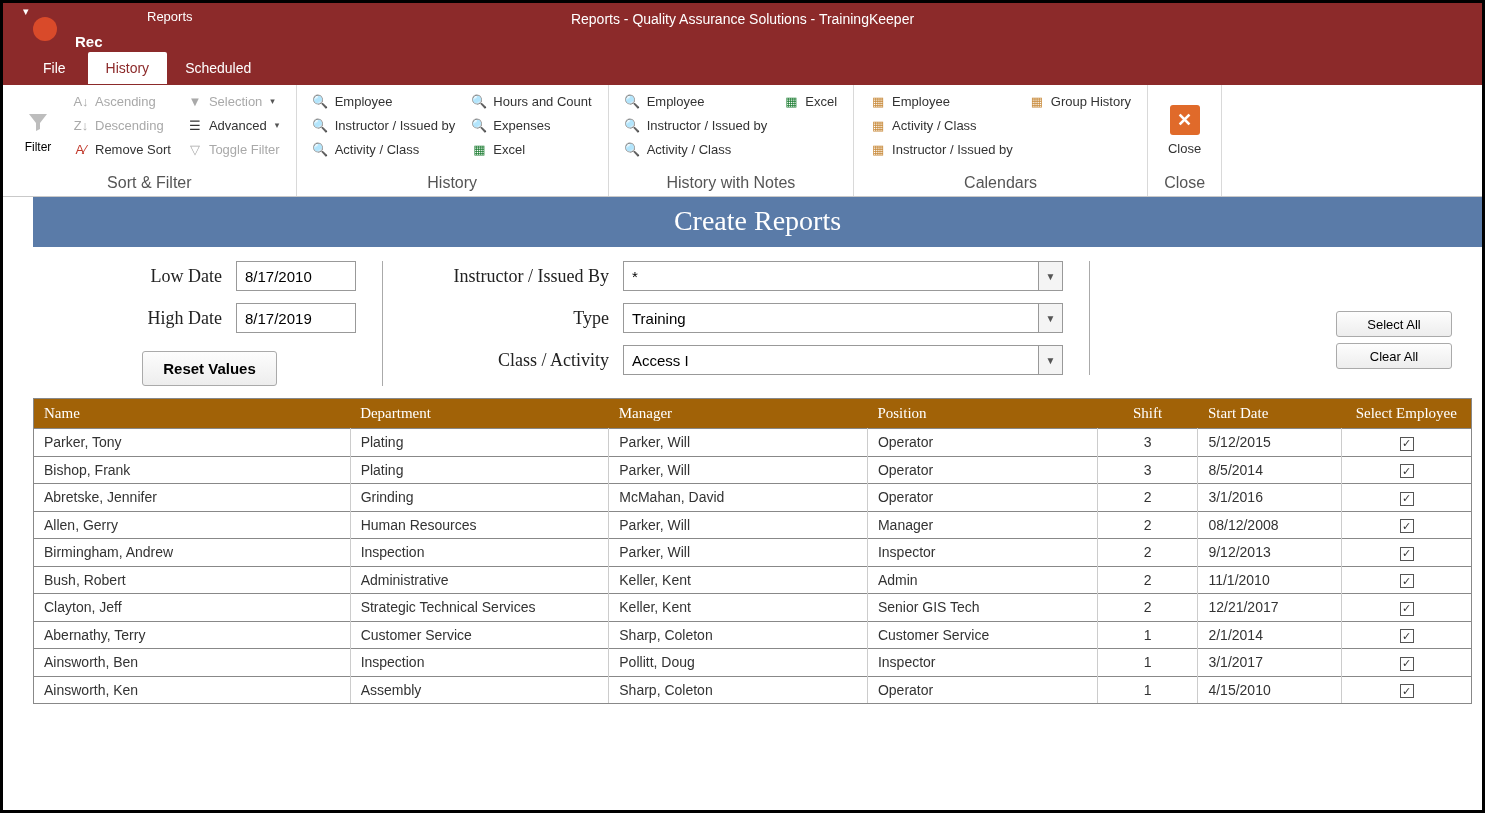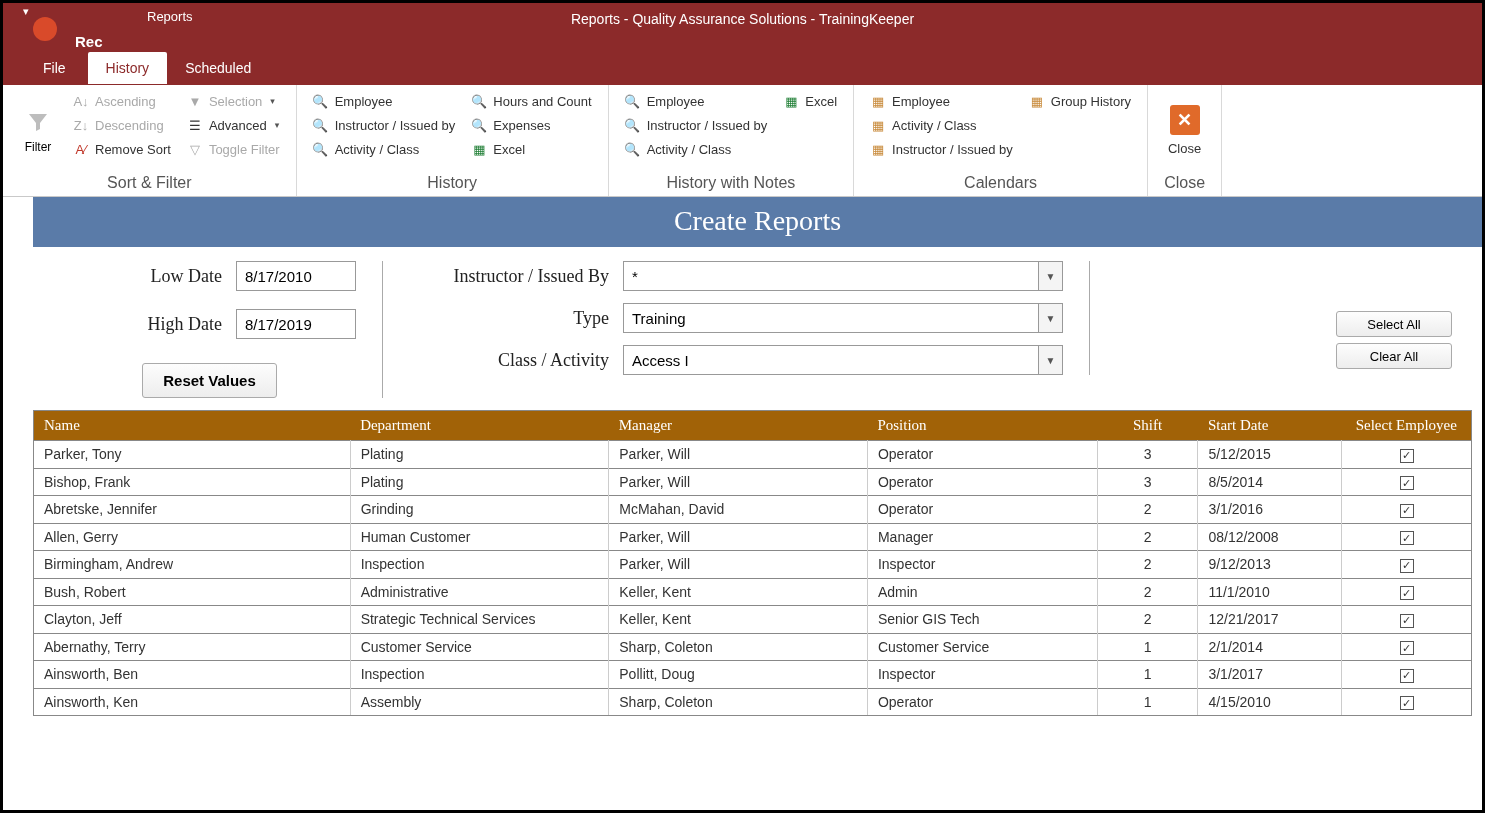--- a/index.html
+++ b/index.html
@@ -34,21 +34,21 @@
 .stack .item .mini-icon { width: 16px; height: 16px; display: inline-flex; align-items: center; justify-content: center; }
 .stack .item .caret { font-size: 9px; color: #555; margin-left: 2px; }
 .close-btn { display:flex; flex-direction:column; align-items:center; justify-content:center; padding:6px 12px; cursor:pointer;}
 .close-btn .x { width:30px; height:30px; background:#e06a2a; color:#fff; display:flex; align-items:center; justify-content:center; font-weight:bold; font-size:18px; border-radius:3px;}
 .close-btn span.lbl { font-size:13px; margin-top:6px;}
 
 
 .content { flex:1; overflow:hidden; display:flex; flex-direction:column; }
 .banner { background:#5a7ba8; color:#fff; text-align:center; font-family: "Palatino Linotype", Georgia, serif; font-size:28px; padding:8px 0 10px; margin:0 0 6px 30px; }
 .form-area { display:flex; padding:8px 20px 8px 60px; align-items:flex-start; }
-.form-col1 { display:flex; flex-direction:column; gap:18px; padding-right:26px; border-right:1px solid #aaa; min-width:320px;}
+.form-col1 { display:flex; flex-direction:column; gap:12px; padding-right:26px; border-right:1px solid #aaa; min-width:320px;}
 .form-row { display:flex; align-items:center; gap:14px; justify-content:flex-end;}
 .form-row .lbl { font-family:"Palatino Linotype", Georgia, serif; font-size:18px; color:#222; text-align:right; min-width:110px;}
 .form-row input[type=text] { height:30px; padding:2px 8px; font-size:15px; border:1px solid #999; width:120px; background:#fff;}
 .reset-btn { align-self:center; margin-top:6px; padding:8px 20px; font-weight:bold; font-size:15px; background:linear-gradient(#fdfdfd,#ededed); border:1px solid #aaa; border-radius:3px; cursor:pointer;}
 .form-col2 { display:flex; flex-direction:column; gap:12px; padding:0 26px; border-right:1px solid #aaa;}
 .form-col2 .form-row .lbl { min-width:200px; }
 .combo { display:flex; width:440px;}
 .combo input { flex:1; height:30px; border:1px solid #999; padding:2px 8px; font-size:15px;}
 .combo .dd { width:24px; height:30px; border:1px solid #999; border-left:none; background:#f4f4f4; display:flex; align-items:center; justify-content:center; cursor:pointer; font-size:10px; color:#555;}
 .side-buttons { margin-left:auto; display:flex; flex-direction:column; gap:6px; padding-top:50px; padding-right:10px;}
@@ -320,21 +320,21 @@
               <td>Abretske, Jennifer</td>
               <td>Grinding</td>
               <td>McMahan, David</td>
               <td>Operator</td>
               <td class="center">2</td>
               <td>3/1/2016</td>
               <td class="center"><span class="chk"></span></td>
             </tr>
             <tr>
               <td>Allen, Gerry</td>
-              <td>Human Customer</td>
+              <td>Human Resources</td>
               <td>Parker, Will</td>
               <td>Manager</td>
               <td class="center">2</td>
               <td>08/12/2008</td>
               <td class="center"><span class="chk"></span></td>
             </tr>
             <tr>
               <td>Birmingham, Andrew</td>
               <td>Inspection</td>
               <td>Parker, Will</td>

